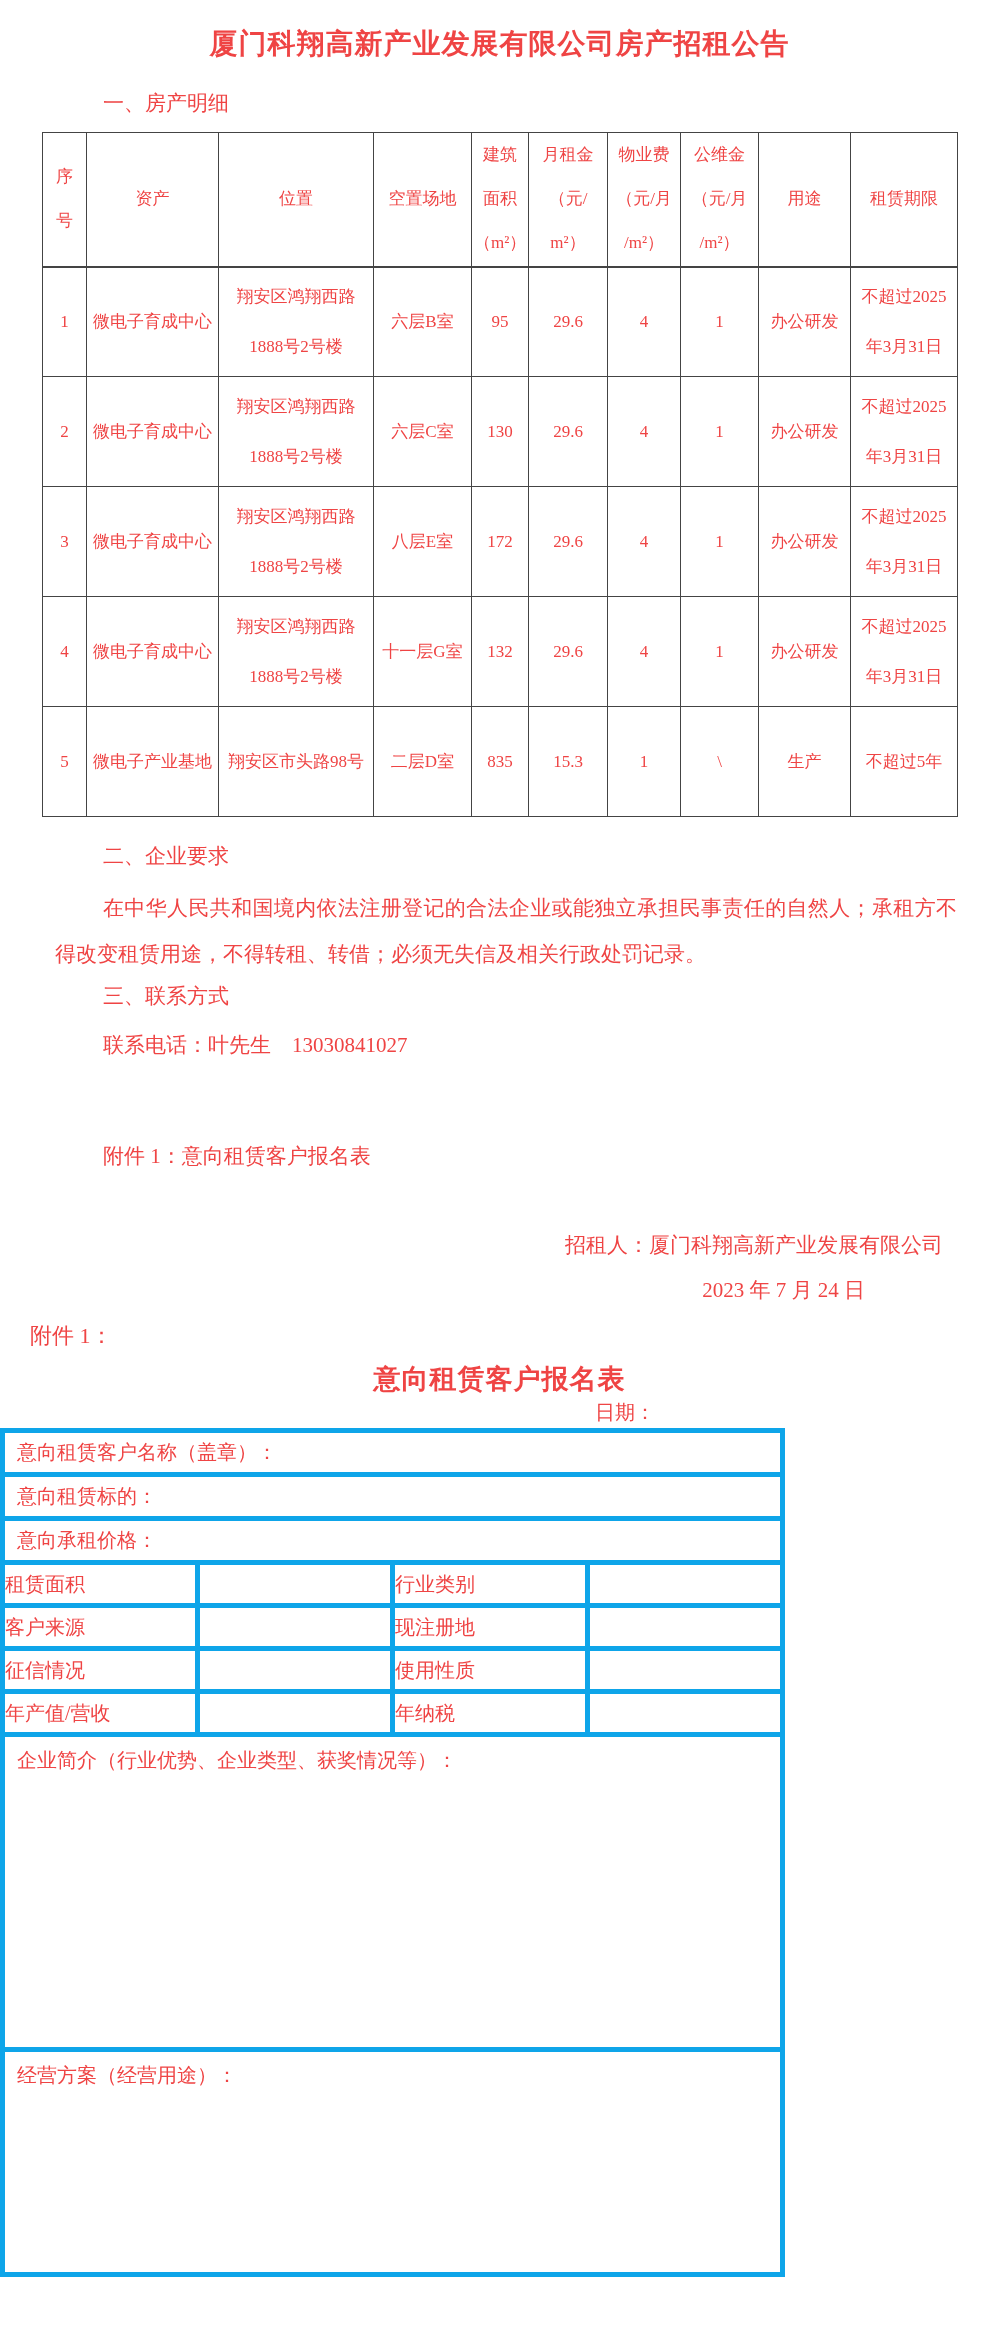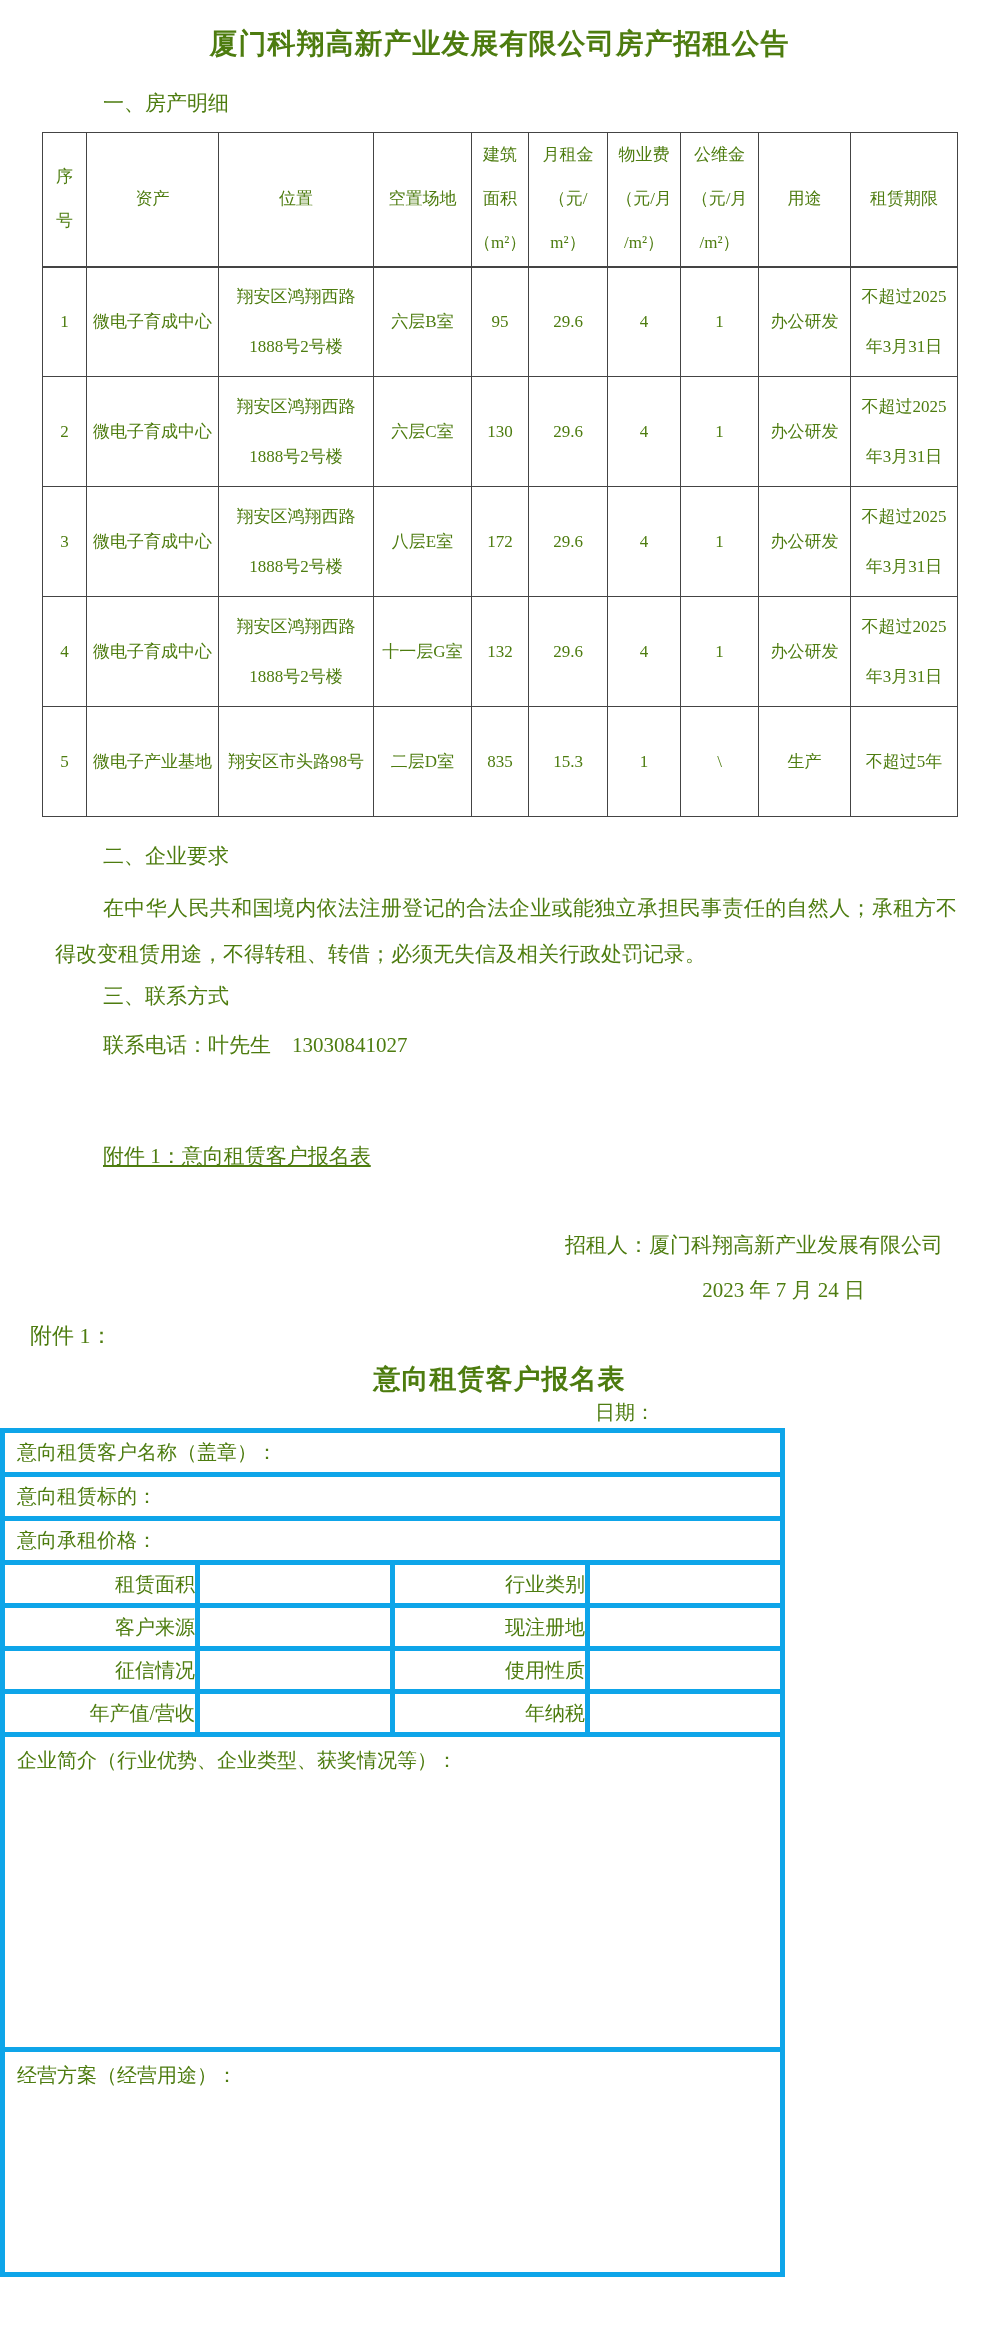--- a/index.html
+++ b/index.html
@@ -5,21 +5,21 @@
   * { margin: 0; padding: 0; box-sizing: border-box; }
   html, body { background: #ffffff; }
   body { font-family: "Liberation Serif", "DejaVu Serif", serif; }
 
   .page {
     position: relative;
     width: 999px;
     height: 2346px;
     margin: 0 auto;
     background: #ffffff;
-    color: #4d7c0f;
+    color: #ef4444;
     overflow: hidden;
   }
 
   
   .doc-title {
     margin-top: 24px;
     text-align: center;
     font-size: 28px;
     font-weight: bold;
     line-height: 40px;
@@ -68,21 +68,20 @@
     font-size: 21px;
     line-height: 45px;
   }
   .contact-line.first { margin-top: 12px; }
   .attach-ref {
     margin-top: 66px;
     margin-left: 55px;
     padding-left: 48px;
     font-size: 21px;
     line-height: 45px;
-    text-decoration: underline;
   }
   .sign-line {
     margin-top: 44px;
     text-align: right;
     padding-right: 56px;
     font-size: 21px;
     line-height: 45px;
   }
   .sign-date {
     text-align: right;
@@ -119,21 +118,21 @@
     font-size: 20px;
   }
   table.ftable td {
     border: 5px solid #0ea5e9;
     vertical-align: middle;
     padding: 0;
   }
   tr.f-full { height: 44px; }
   tr.f-full td { text-align: left; padding-left: 12px; }
   tr.f-pair { height: 43px; }
-  tr.f-pair td.lbl { text-align: right; }
+  tr.f-pair td.lbl { text-align: left; }
   tr.f-big td {
     vertical-align: top;
     text-align: left;
     padding: 10px 12px;
   }
   tr.f-big1 { height: 315px; }
   tr.f-big2 { height: 225px; }
 </style>
 </head>
 <body>

